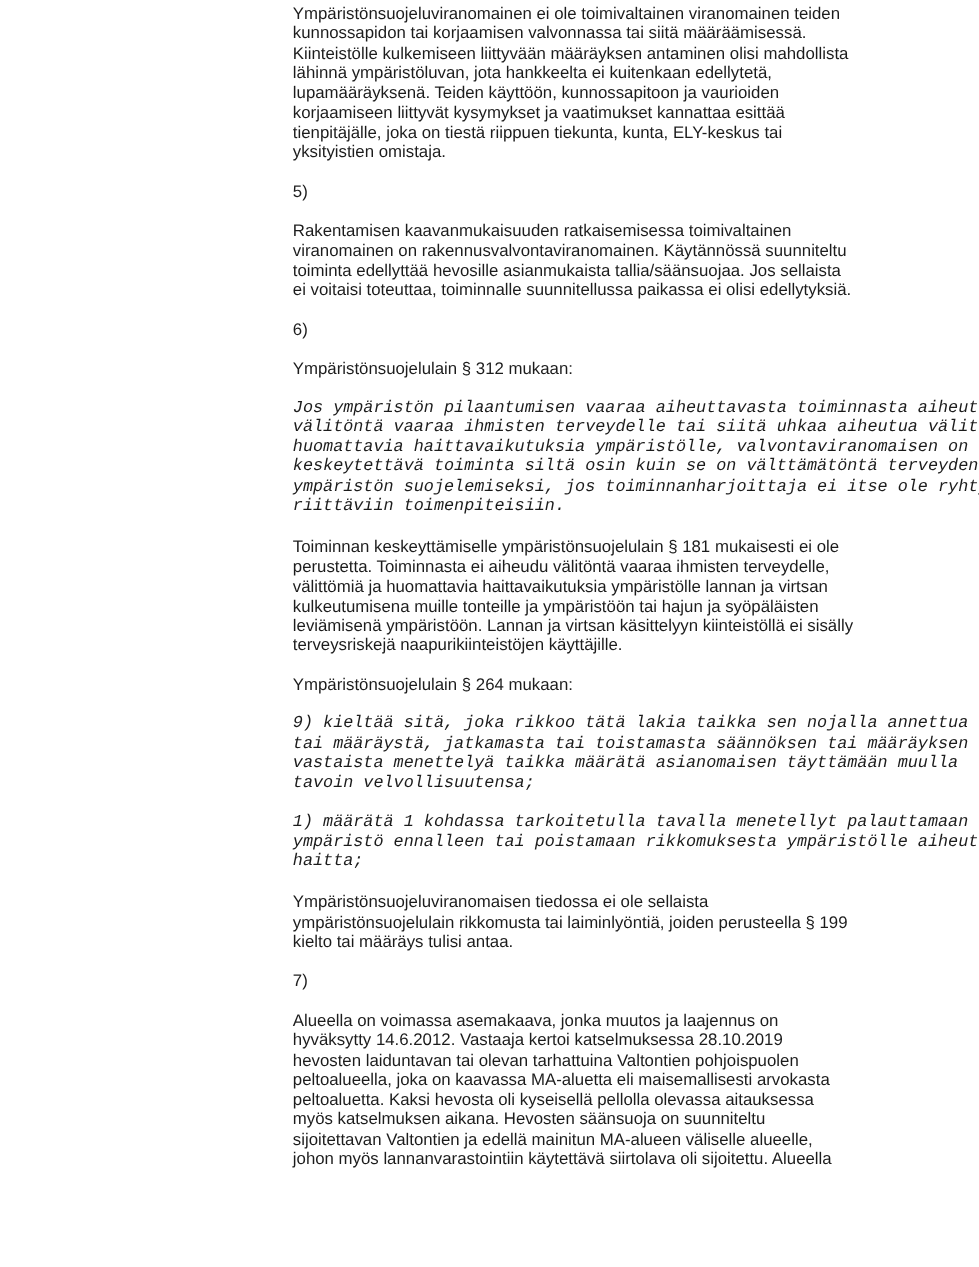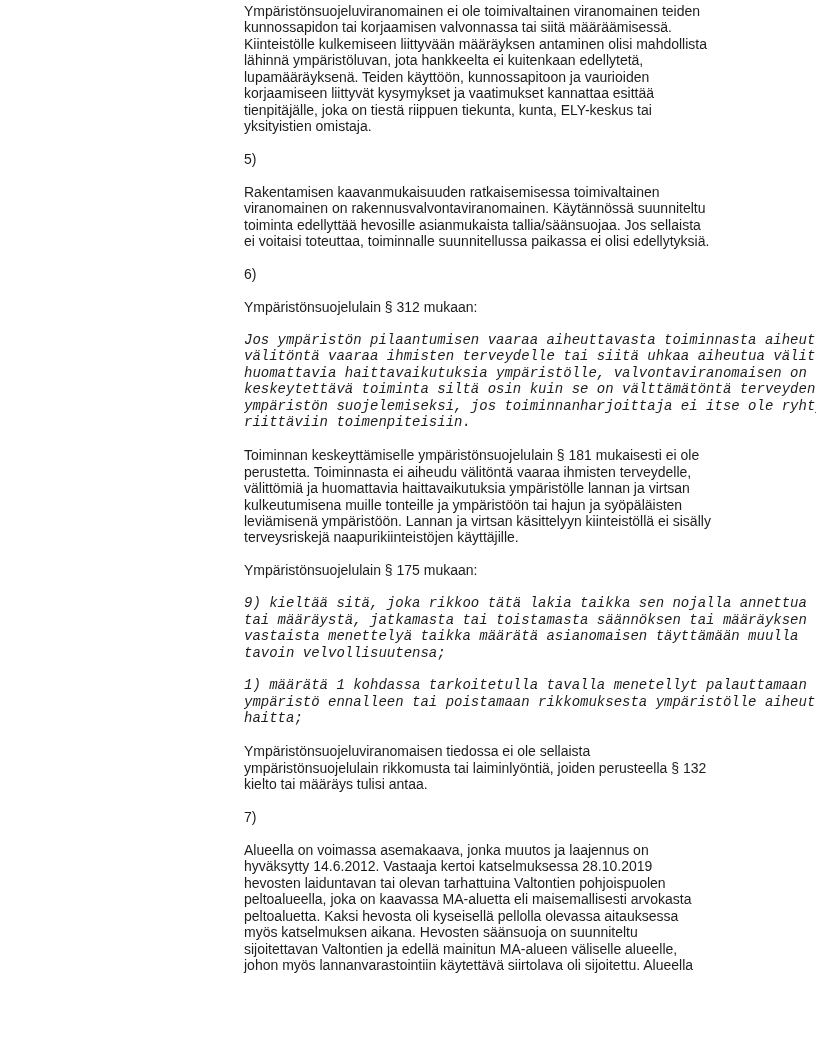--- a/index.html
+++ b/index.html
@@ -61,30 +61,30 @@
 huomattavia haittavaikutuksia ympäristölle, valvontaviranomaisen on
 keskeytettävä toiminta siltä osin kuin se on välttämätöntä terveyden tai
 ympäristön suojelemiseksi, jos toiminnanharjoittaja ei itse ole ryhtynyt
 riittäviin toimenpiteisiin.</p>
       <p class="para">Toiminnan keskeyttämiselle ympäristönsuojelulain § 181 mukaisesti ei ole
 perustetta. Toiminnasta ei aiheudu välitöntä vaaraa ihmisten terveydelle,
 välittömiä ja huomattavia haittavaikutuksia ympäristölle lannan ja virtsan
 kulkeutumisena muille tonteille ja ympäristöön tai hajun ja syöpäläisten
 leviämisenä ympäristöön. Lannan ja virtsan käsittelyyn kiinteistöllä ei sisälly
 terveysriskejä naapurikiinteistöjen käyttäjille.</p>
-      <p class="para">Ympäristönsuojelulain § 175 mukaan:</p>
+      <p class="para">Ympäristönsuojelulain § 264 mukaan:</p>
       <p class="para italic">9) kieltää sitä, joka rikkoo tätä lakia taikka sen nojalla annettua säännöstä
 tai määräystä, jatkamasta tai toistamasta säännöksen tai määräyksen
 vastaista menettelyä taikka määrätä asianomaisen täyttämään muulla
 tavoin velvollisuutensa;</p>
       <p class="para italic">1) määrätä 1 kohdassa tarkoitetulla tavalla menetellyt palauttamaan
 ympäristö ennalleen tai poistamaan rikkomuksesta ympäristölle aiheutunut
 haitta;</p>
       <p class="para">Ympäristönsuojeluviranomaisen tiedossa ei ole sellaista
-ympäristönsuojelulain rikkomusta tai laiminlyöntiä, joiden perusteella § 132
+ympäristönsuojelulain rikkomusta tai laiminlyöntiä, joiden perusteella § 199
 kielto tai määräys tulisi antaa.</p>
       <p class="para">7)</p>
       <p class="para">Alueella on voimassa asemakaava, jonka muutos ja laajennus on
 hyväksytty 14.6.2012. Vastaaja kertoi katselmuksessa 28.10.2019
 hevosten laiduntavan tai olevan tarhattuina Valtontien pohjoispuolen
 peltoalueella, joka on kaavassa MA-aluetta eli maisemallisesti arvokasta
 peltoaluetta. Kaksi hevosta oli kyseisellä pellolla olevassa aitauksessa
 myös katselmuksen aikana. Hevosten säänsuoja on suunniteltu
 sijoitettavan Valtontien ja edellä mainitun MA-alueen väliselle alueelle,
 johon myös lannanvarastointiin käytettävä siirtolava oli sijoitettu. Alueella</p>

